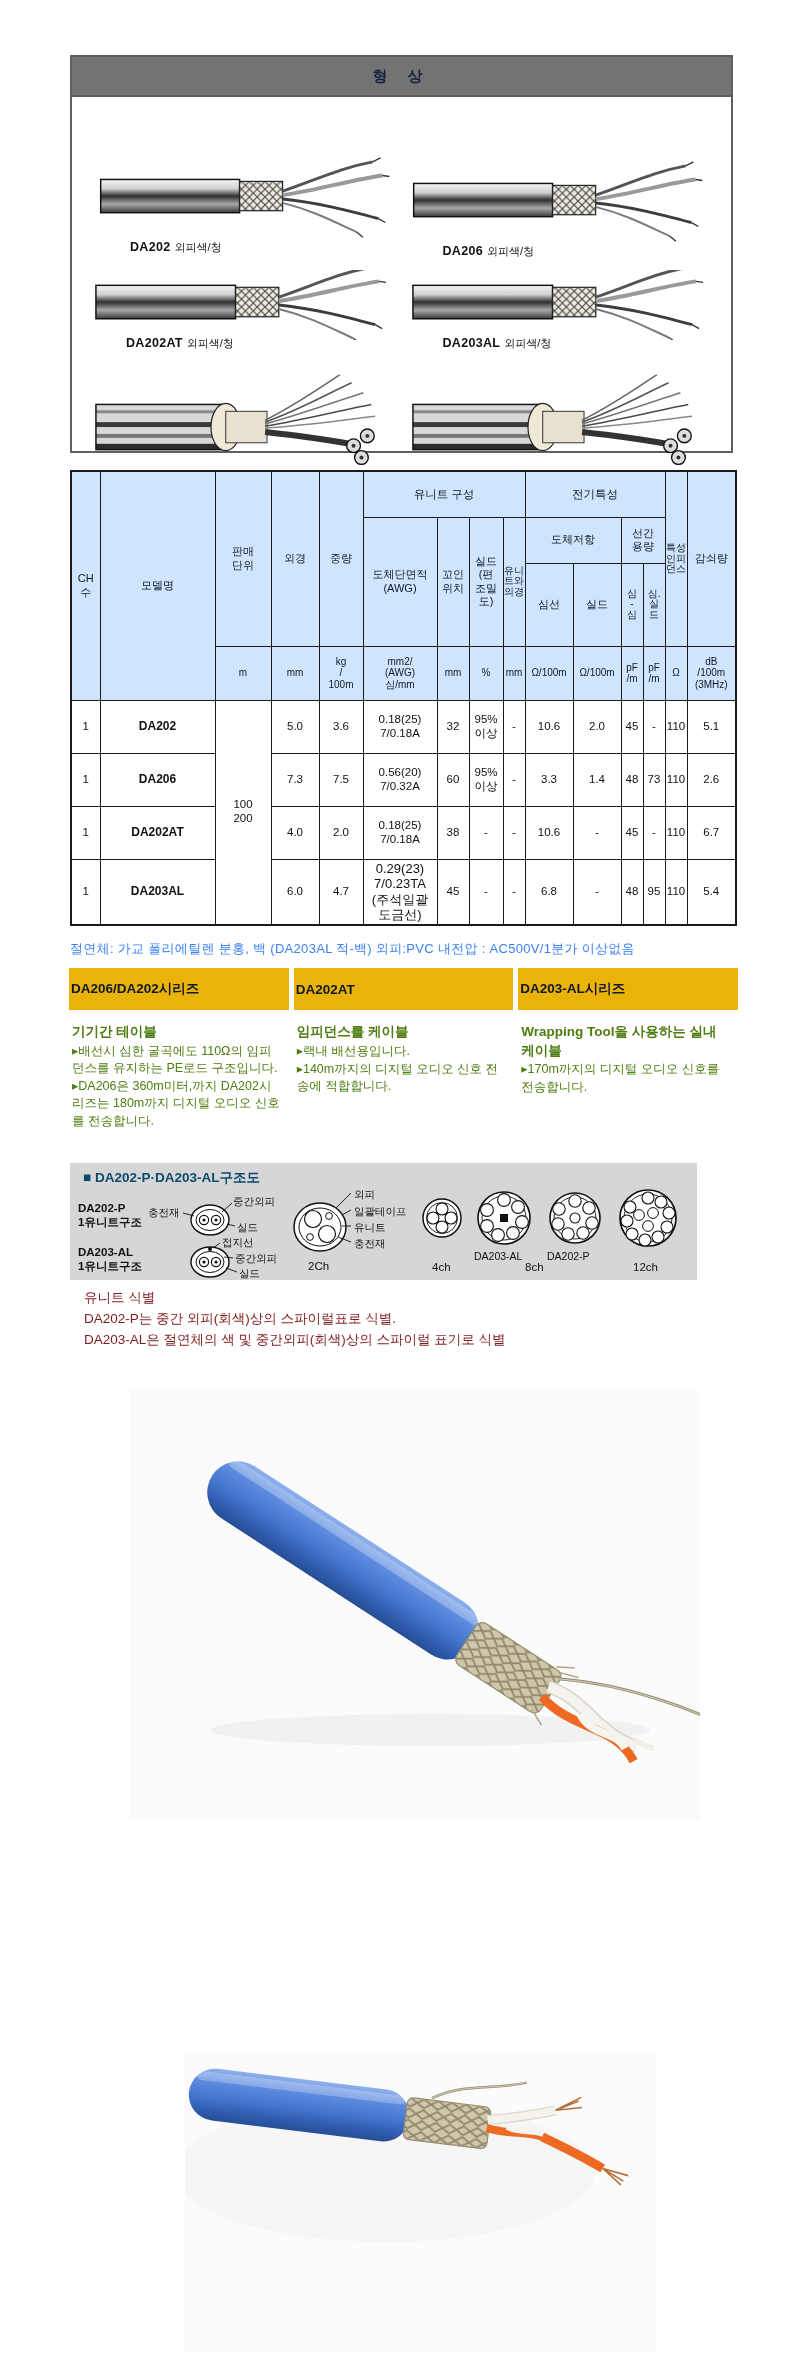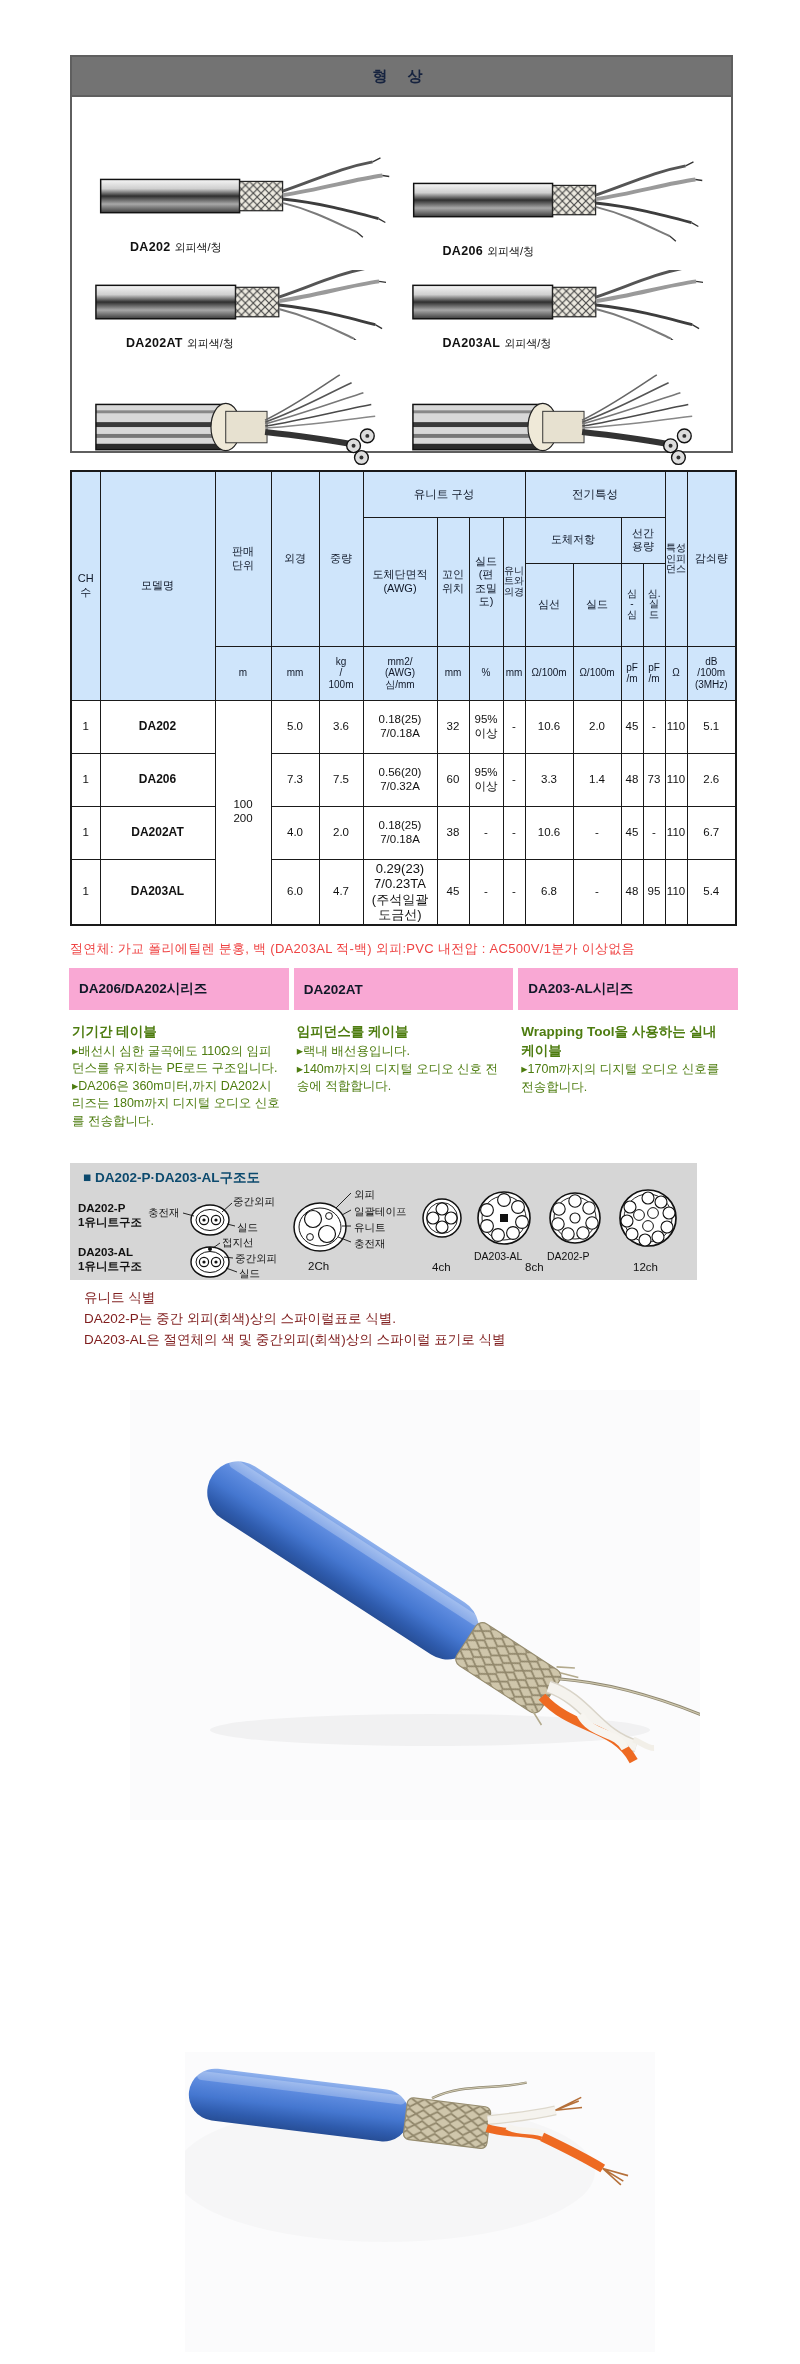--- a/index.html
+++ b/index.html
@@ -18,25 +18,25 @@
   
   table.spec{position:absolute;left:70px;top:470px;width:665px;border-collapse:collapse;table-layout:fixed;background:#fff;border:2px solid #1a1a1a;}
   .spec th,.spec td{border:1px solid #1a1a1a;text-align:center;vertical-align:middle;padding:1px;white-space:pre-line;overflow:hidden;}
   .spec th{background:#cfe5fb;font-weight:normal;font-size:11px;line-height:1.22;color:#101828;}
   .spec th.grp{font-size:11.5px;}
   .spec th.vert{font-size:10px;line-height:1.05;padding:0;word-break:break-all;}
   .spec tr.units th{font-size:10px;line-height:1.15;}
   .spec td{font-size:11.5px;line-height:1.2;}
   .spec td.model{font-weight:bold;font-size:12px;}
 
-  .footnote{position:absolute;left:70px;top:940px;width:680px;font-size:13px;color:#ef4444;letter-spacing:0.3px;white-space:nowrap;}
+  .footnote{position:absolute;left:70px;top:940px;width:680px;font-size:13px;color:#3b82f6;letter-spacing:0.3px;white-space:nowrap;}
 
   
   .info-cols{position:absolute;left:69px;top:968px;width:669px;display:grid;grid-template-columns:1fr 1fr 1fr;gap:5px;}
-  .info-head{height:42px;background:#f9a8d4;display:flex;align-items:center;padding:0 10px;font-weight:bold;font-size:13.5px;color:#101828;box-sizing:border-box;}
+  .info-head{height:42px;background:#eab308;display:flex;align-items:center;padding:0 2px;font-weight:bold;font-size:13.5px;color:#101828;box-sizing:border-box;}
   .info-body{padding:13px 8px 0 3px;font-size:12.5px;line-height:1.38;color:#4d7c0f;}
   .info-heading{font-weight:bold;font-size:13.5px;margin:0 0 1px 0;}
   .info-body p{margin:0 0 1px 0;}
 
   
   .diagram{position:absolute;left:70px;top:1163px;width:627px;height:117px;background:#d6d6d6;}
   .diagram .lbl{position:absolute;font-size:10.5px;color:#111;white-space:nowrap;line-height:1;}
   .diagram .lbl.bold{font-weight:bold;font-size:11.5px;}
   .diagram .cap{position:absolute;font-size:11.5px;color:#111;white-space:nowrap;line-height:1;}
   .diag-title{position:absolute;left:13px;top:6px;font-weight:bold;font-size:13.5px;color:#0c4a6e;}

